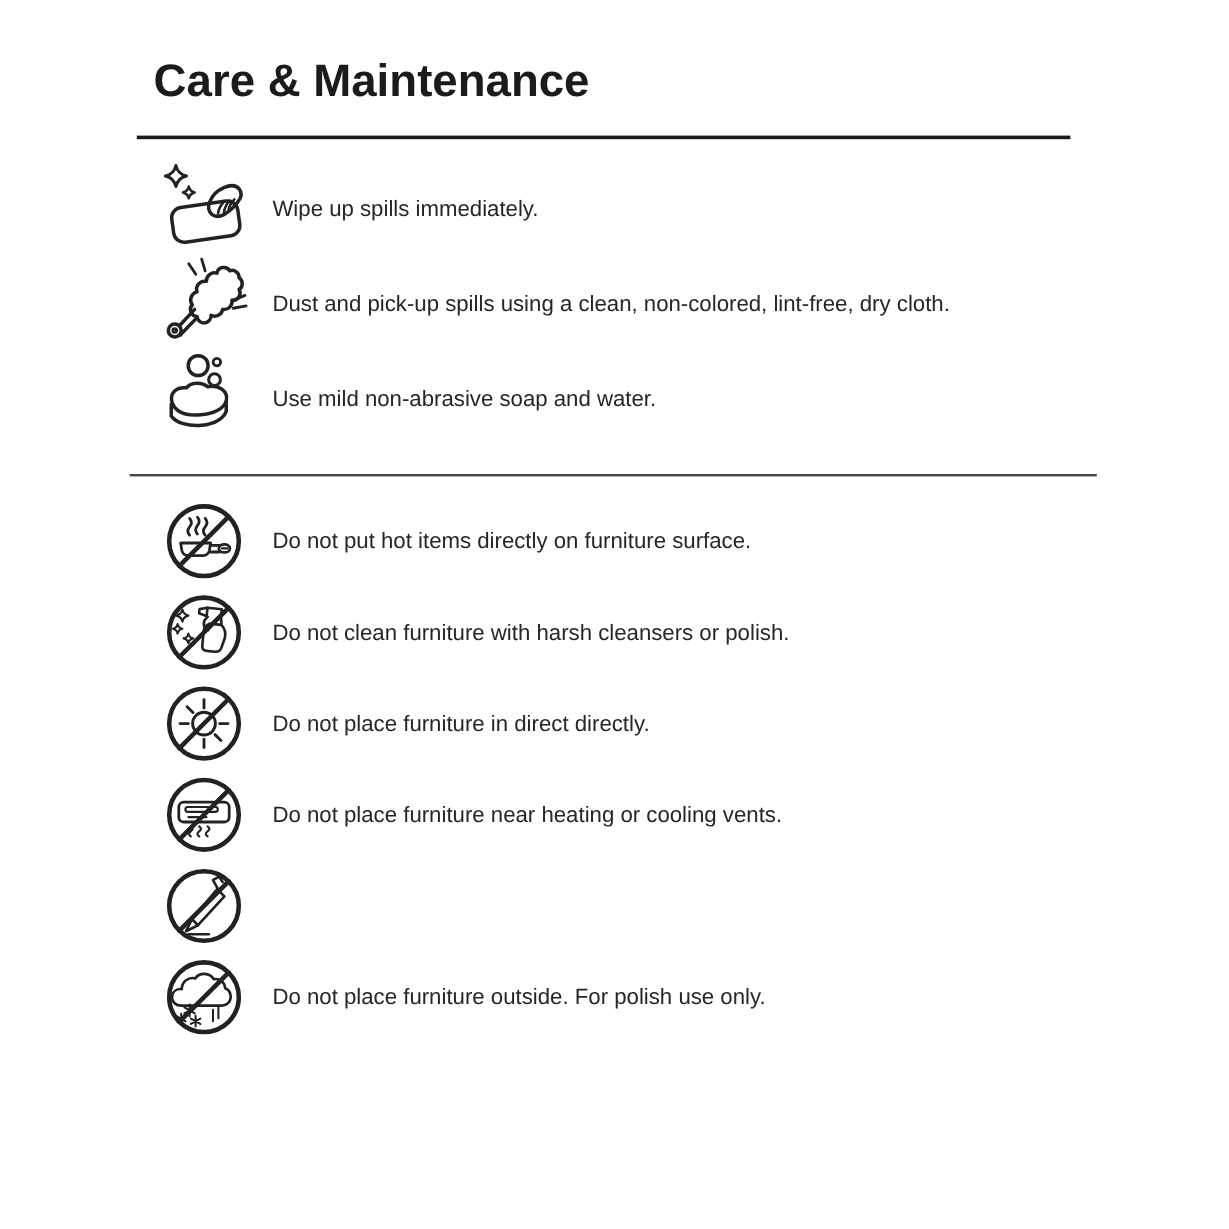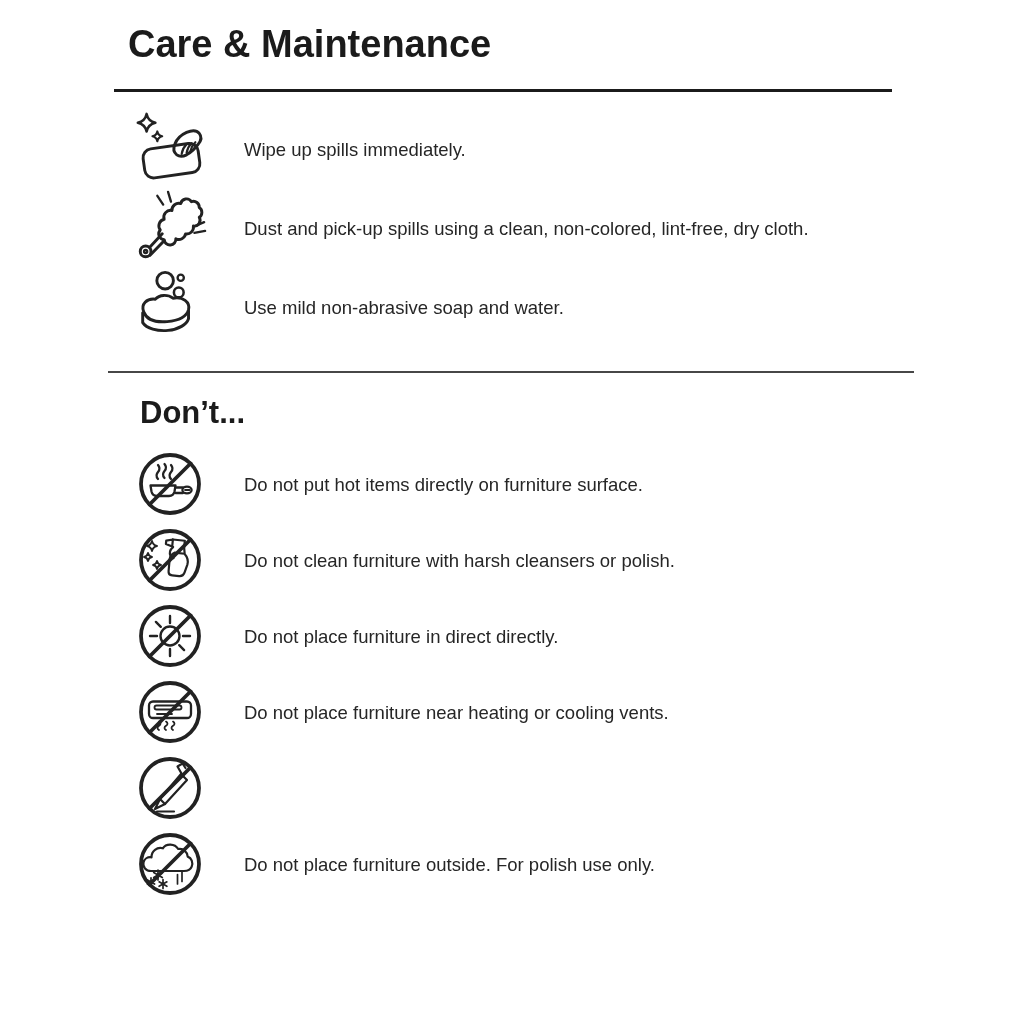--- a/index.html
+++ b/index.html
@@ -3,41 +3,41 @@
 <meta charset="utf-8">
 <style>
   html, body { margin: 0; padding: 0; }
   body {
     width: 1024px; height: 1024px;
     background: #ffffff;
     font-family: "Liberation Sans", sans-serif;
     color: #272727;
     overflow: hidden;
   }
-  .sheet { width: 810px; margin-left: 114px; padding-top: 24px; }
+  .sheet { width: 810px; margin-left: 114px; padding-top: 48px; }
   .title {
     margin: 0 0 0 14px;
     font-size: 38px; font-weight: bold; color: #1b1b1b;
     letter-spacing: 0px; line-height: 1.1;
   }
   .rule-top {
     border: none; height: 3px; background: #1b1b1b;
     width: 778px; margin: 23px 0 0 0;
   }
   .rule-mid {
     border: none; height: 2px; background: #474747;
     width: 806px; margin: 24px 0 0 -6px;
   }
   .section-heading {
     margin: 22px 0 0 26px;
     font-size: 31px; font-weight: bold; color: #1b1b1b; line-height: 1.15;
   }
   .rows { margin-top: 18px; }
   .rows.dont { margin-top: 16px; }
-  .row { display: flex; align-items: center; height: 79px; gap: 17px; }
+  .row { display: flex; align-items: center; height: 79px; }
   .rows.dont .row { height: 76px; }
   .icon-cell {
     width: 84px; margin-left: 14px; flex: 0 0 84px;
     display: flex; align-items: center; justify-content: center;
   }
   .row-text {
     margin-left: 15px;
     font-size: 18.5px; color: #262626; line-height: 1.25;
     white-space: nowrap;
   }
@@ -93,21 +93,20 @@
         </span>
         <span class="row-text">Use mild non-abrasive soap and water.</span>
       </div>
 
     </div>
   </section>
 
   <hr class="rule-mid">
 
   <section>
-    <h2 class="section-heading">Don’t...</h2>
     <div class="rows dont">
 
       <div class="row">
         <span class="icon-cell">
           <svg width="68" height="68" viewBox="0 0 68 68">
             <circle class="ink" stroke-width="3.8" cx="34" cy="34" r="29"></circle>
             <path class="ink" stroke-width="2.3" d="M22 29 q-3 -3.5 0 -7 q3 -3.5 0 -7 M28.5 28 q-3 -3.5 0 -7 q3 -3.5 0 -7 M35 29 q-3 -3.5 0 -7 q3 -3.5 0 -7"></path>
             <path class="ink" stroke-width="2.3" d="M14.5 35.5 L39.5 35.5 L38.5 41.5 Q37.5 46 33 46 L21 46 Q16.5 46 15.5 41.5 Z"></path>
             <path class="ink" stroke-width="2.3" d="M39.5 37.5 L47 37.5 M39.5 43 L47 43"></path>
             <ellipse class="ink" stroke-width="2.3" cx="51" cy="40" rx="4.6" ry="3.4"></ellipse>

